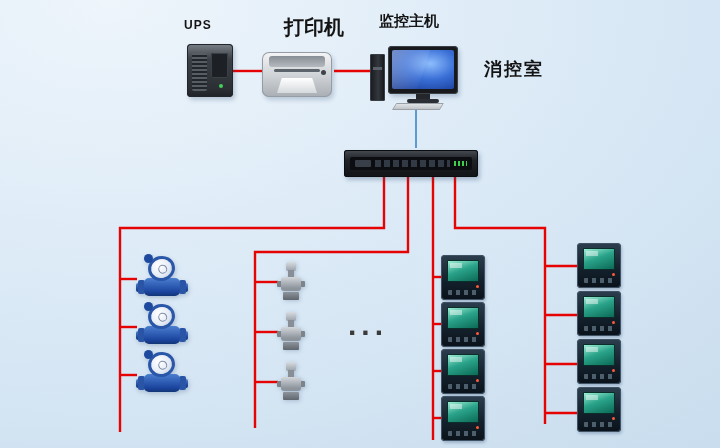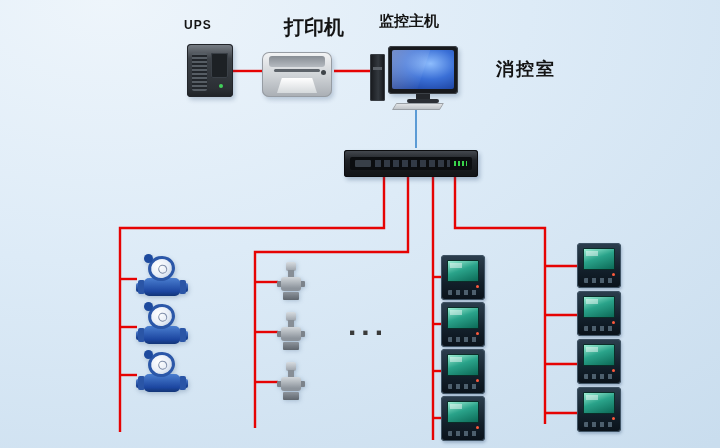--- a/index.html
+++ b/index.html
@@ -17,21 +17,21 @@
   }
   svg.wires{position:absolute;inset:0;width:720px;height:448px;}
   .wire{fill:none;stroke-width:2.4px;}
   .wire.red{stroke:var(--connector-red);}
   .wire.blue{stroke:var(--connector-blue);stroke-width:2px;}
 
   .label{position:absolute;color:#141414;font-weight:600;white-space:nowrap;}
   .lbl-ups{left:184px;top:18px;font-size:12px;letter-spacing:1px;}
   .lbl-printer{left:284px;top:14px;font-size:20px;}
   .lbl-host{left:379px;top:12px;font-size:15px;}
-  .lbl-room{left:496px;top:57px;font-size:18px;letter-spacing:2px;}
+  .lbl-room{left:484px;top:57px;font-size:18px;letter-spacing:2px;}
   .ellipsis{position:absolute;left:348px;top:308px;font-size:30px;font-weight:bold;color:#3a3a3a;letter-spacing:5px;}
 
   
   .ups{position:absolute;left:187px;top:44px;width:46px;height:53px;border-radius:4px;
     background:linear-gradient(180deg,#7a8087,#3c4147 28%,#2b2f34 85%,#1f2226);
     box-shadow:inset 0 0 0 1px #22252a,2px 3px 4px rgba(40,70,110,.25);}
   .ups .vents{position:absolute;left:5px;top:9px;width:15px;bottom:6px;
     background:repeating-linear-gradient(180deg,#565d64 0 2px,#22262b 2px 4px);border-radius:2px;}
   .ups .panel{position:absolute;right:5px;top:9px;width:17px;height:25px;background:#1d2125;border-radius:2px;
     box-shadow:inset 0 0 0 1px #3a4047;}

